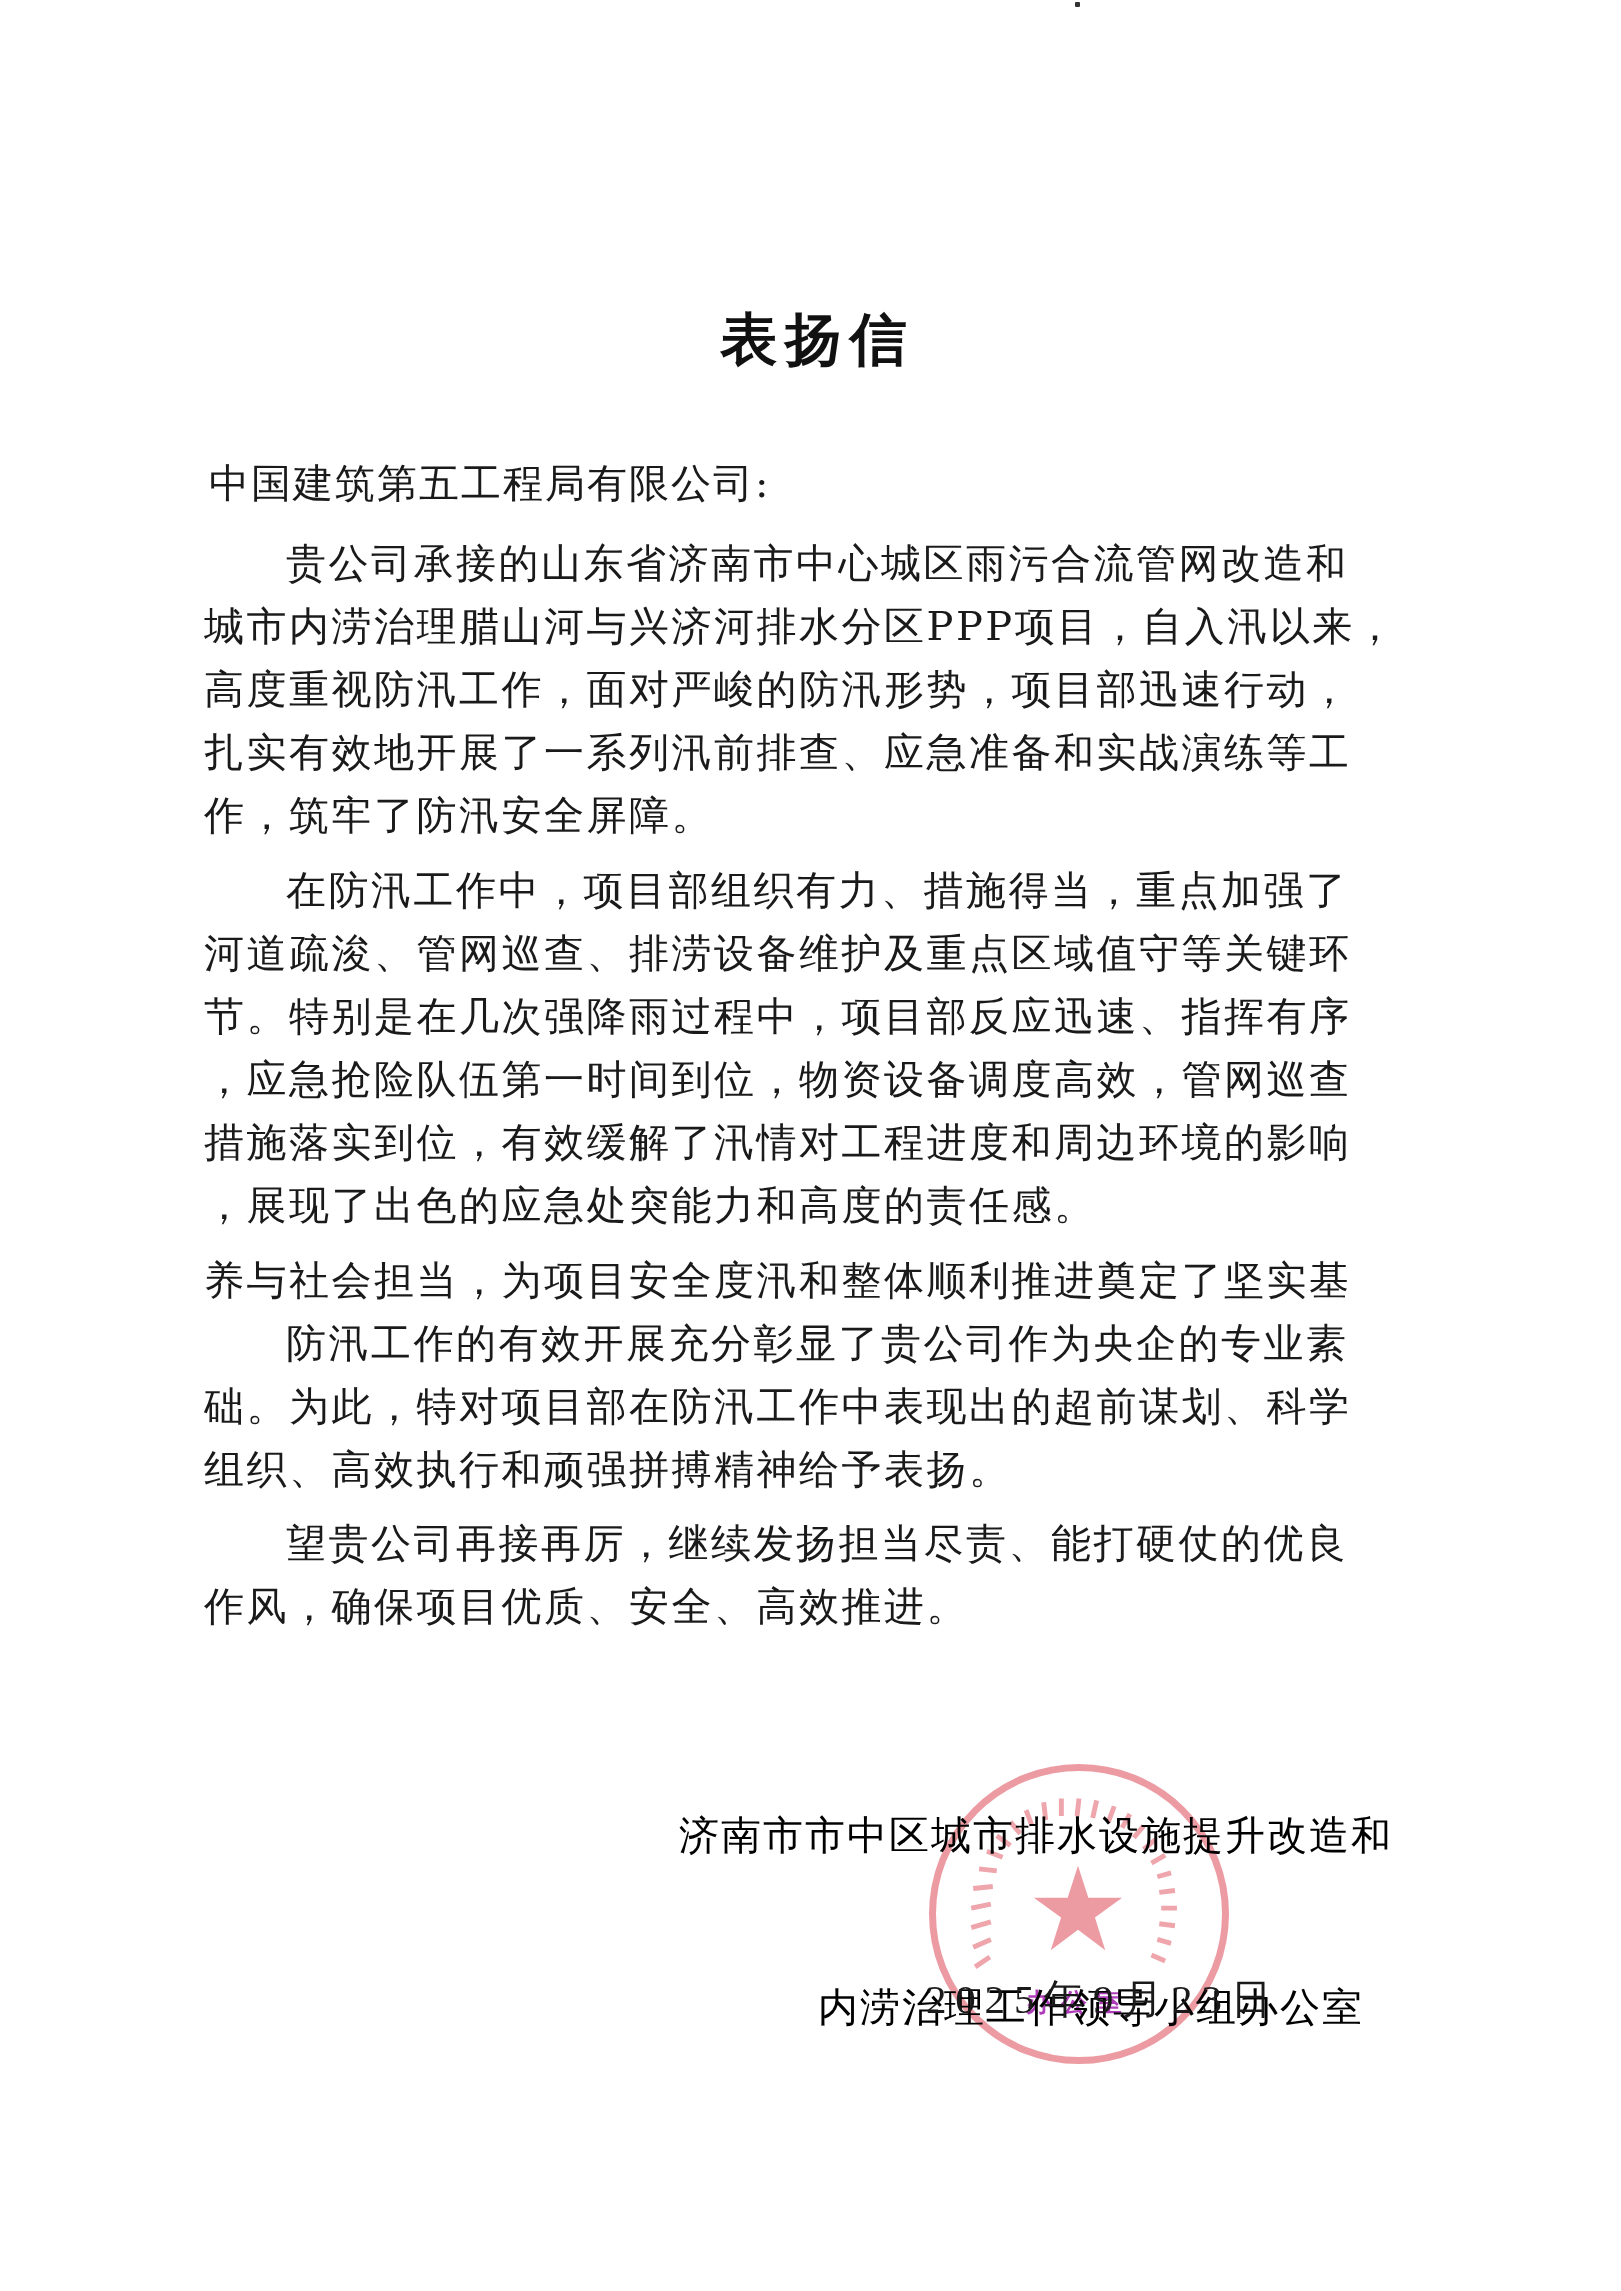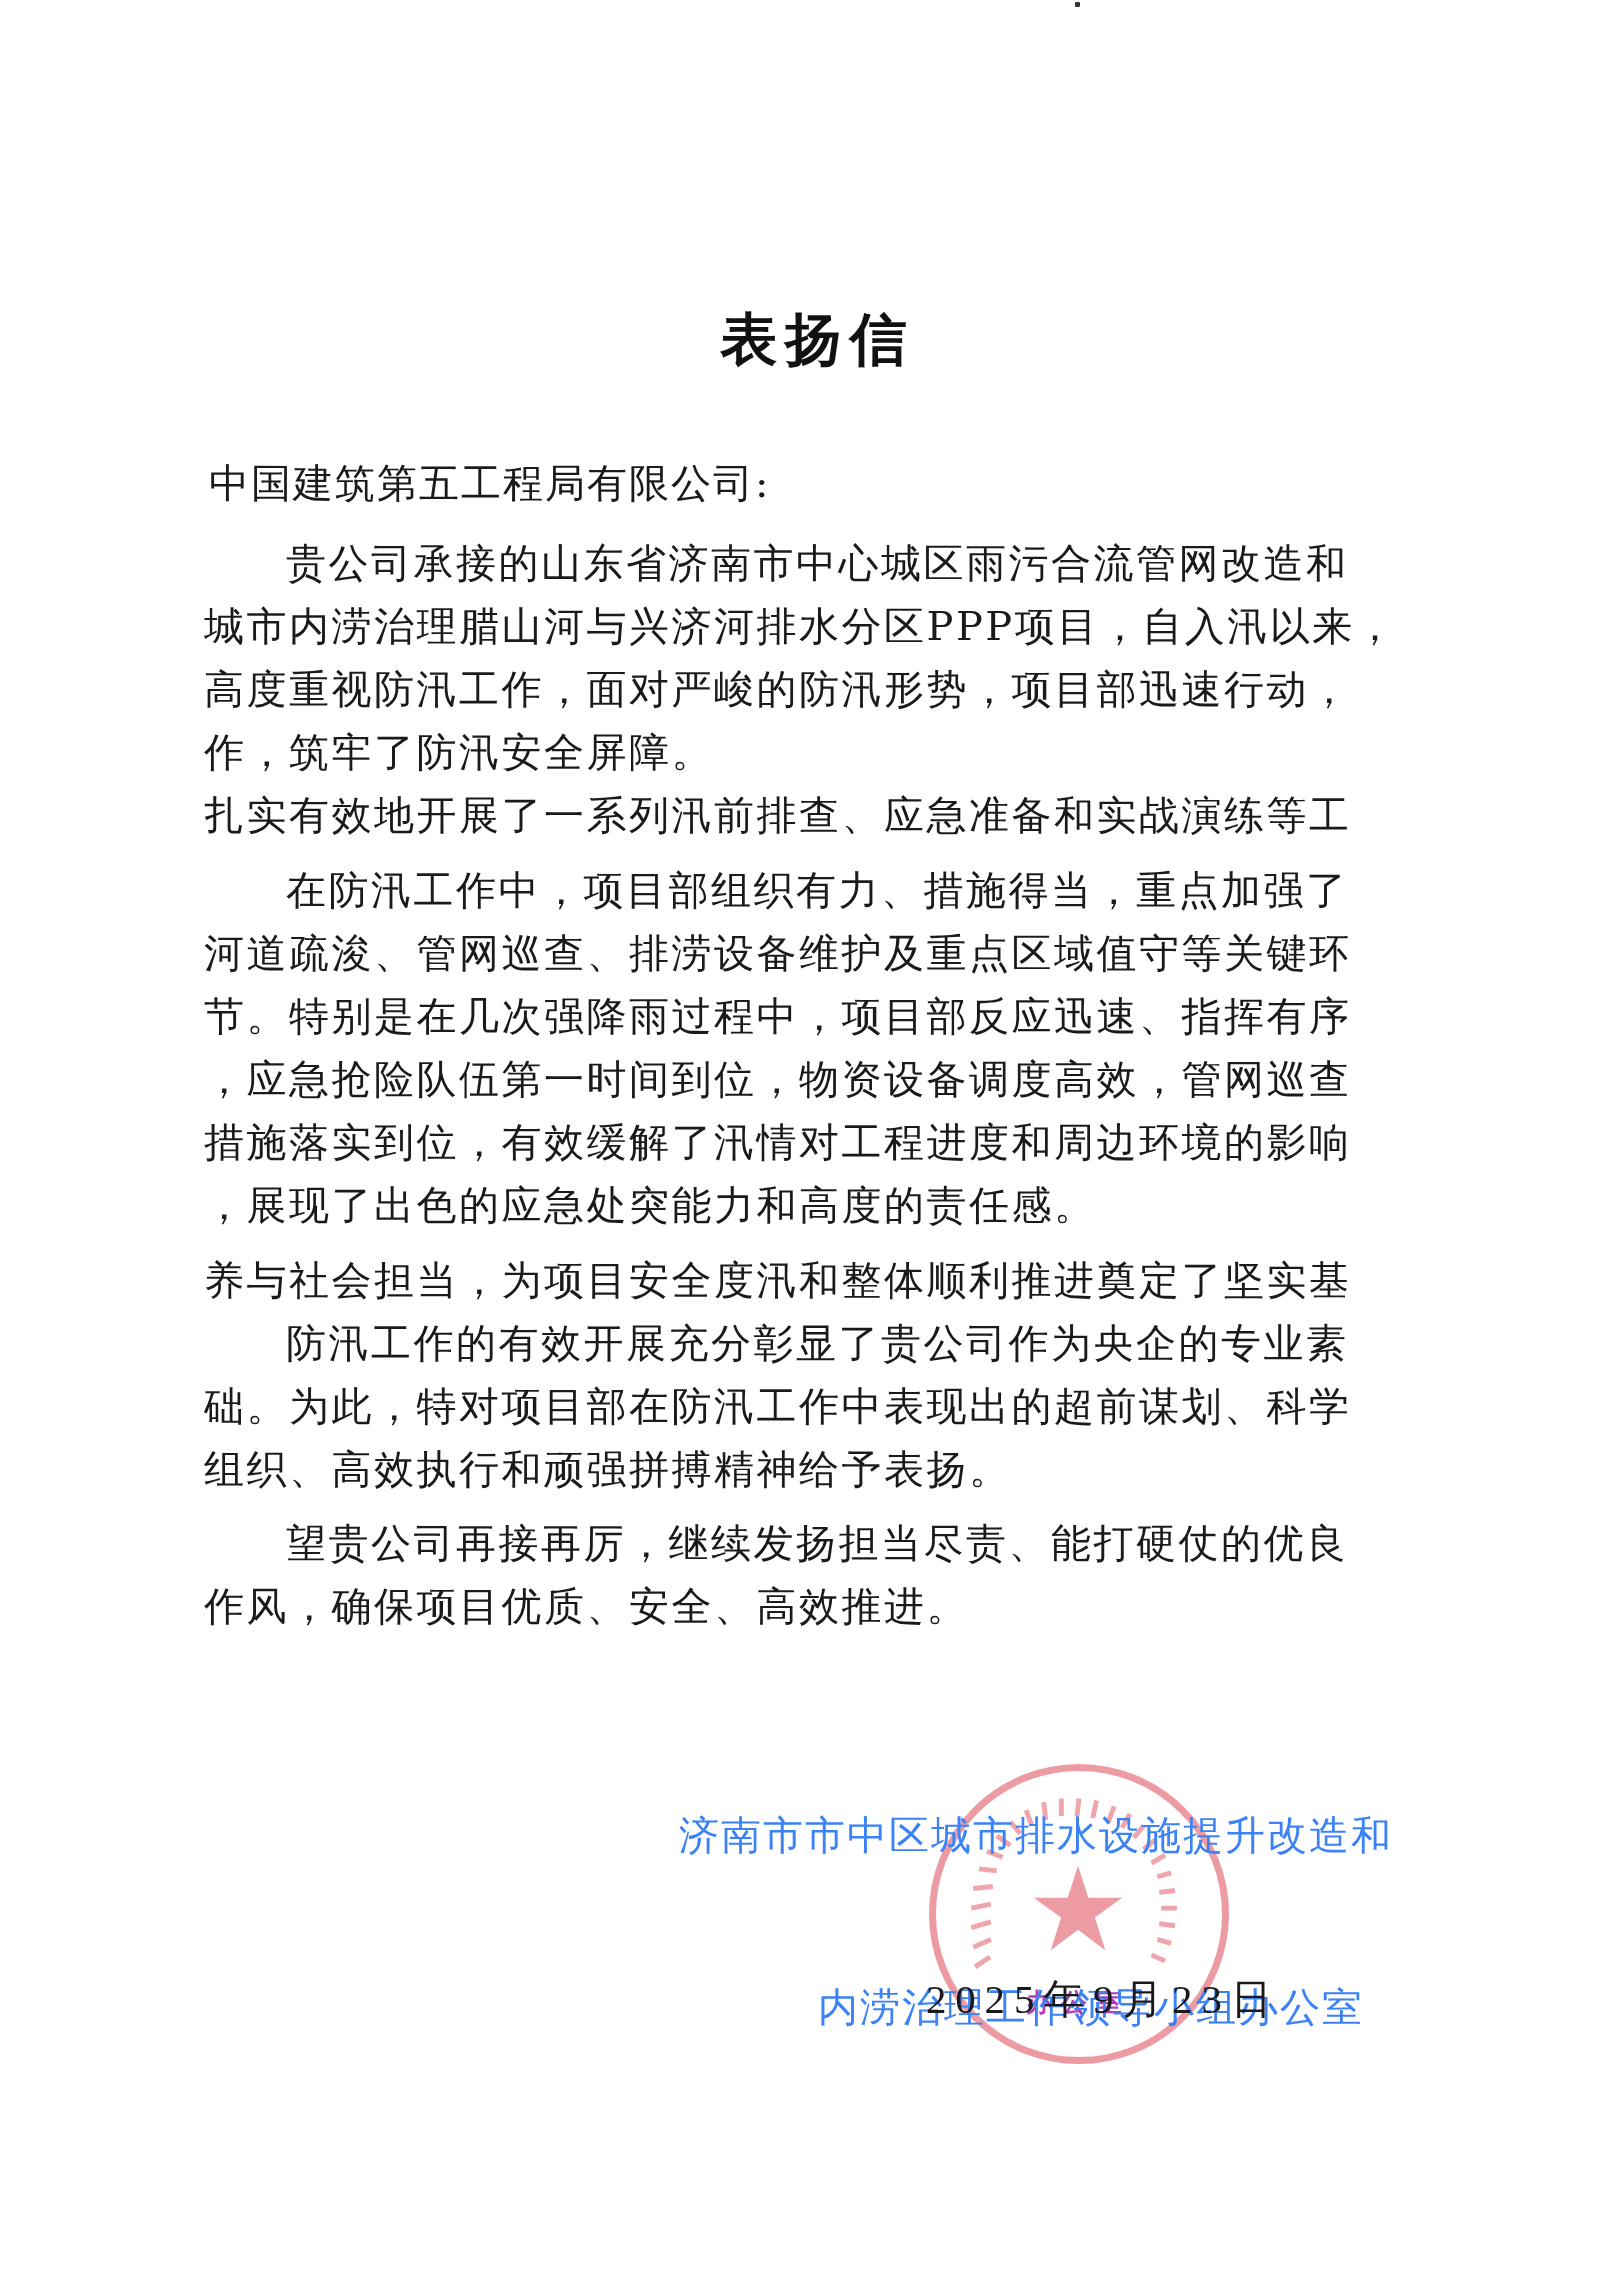--- a/index.html
+++ b/index.html
@@ -96,21 +96,21 @@
       color: #a21caf;
       font-family: "DejaVu Sans", "Liberation Sans", sans-serif;
       font-weight: bold;
       font-size: 25.5px;
     }
     .signature {
       position: absolute;
       font-size: 40px;
       letter-spacing: 2px;
       white-space: nowrap;
-      color: #3b82f6;
+      color: #000000;
       z-index: 2;
     }
     .sig-line-1 { left: 679px; top: 1808px; }
     .sig-line-2 { left: 818px; top: 1980px; }
     .date {
       position: absolute;
       left: 926px;
       top: 1972px;
       font-size: 41px;
       letter-spacing: 8.8px;
@@ -127,22 +127,22 @@
 
   <div class="title">表扬信</div>
 
   <div class="salutation">中国建筑第五工程局有限公司:</div>
 
   <div class="body-text">
     <p class="para">
       <span class="line indent">贵公司承接的山东省济南市中心城区雨污合流管网改造和</span>
       <span class="line">城市内涝治理腊山河与兴济河排水分区PPP项目，自入汛以来，</span>
       <span class="line">高度重视防汛工作，面对严峻的防汛形势，项目部迅速行动，</span>
+      <span class="line">扎实有效地开展了一系列汛前排查、应急准备和实战演练等工</span>
       <span class="line">作，筑牢了防汛安全屏障。</span>
-      <span class="line">扎实有效地开展了一系列汛前排查、应急准备和实战演练等工</span>
     </p>
     <p class="para">
       <span class="line indent">在防汛工作中，项目部组织有力、措施得当，重点加强了</span>
       <span class="line">河道疏浚、管网巡查、排涝设备维护及重点区域值守等关键环</span>
       <span class="line">节。特别是在几次强降雨过程中，项目部反应迅速、指挥有序</span>
       <span class="line">，应急抢险队伍第一时间到位，物资设备调度高效，管网巡查</span>
       <span class="line">措施落实到位，有效缓解了汛情对工程进度和周边环境的影响</span>
       <span class="line">，展现了出色的应急处突能力和高度的责任感。</span>
     </p>
     <p class="para">

